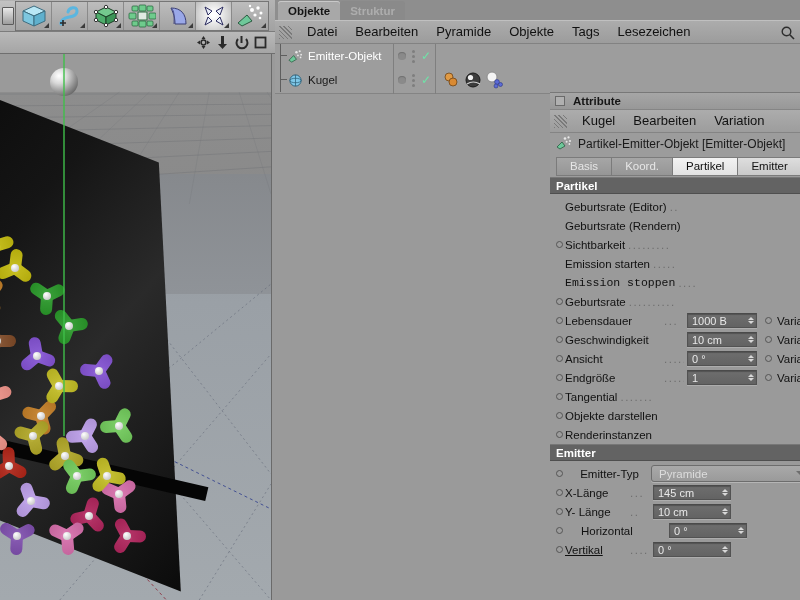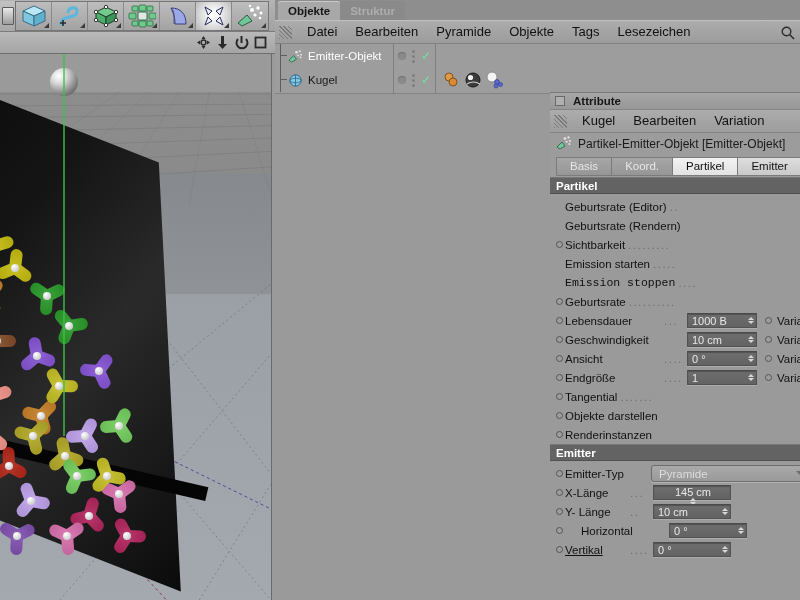--- a/index.html
+++ b/index.html
@@ -779,35 +779,35 @@
             <span class="radio"></span>
             <span class="plabel" style="min-width: 0px;">Renderinstanzen</span>
             <span class="dots" style="min-width: 10px; flex: 1 1 0%;"></span>
           </div>
         </div>
 
       <div class="group-head">Emitter</div>
       <div class="rows" id="rows-emitter">
           <div class="prow">
             <span class="radio"></span>
-            <span class="plabel" style="width: 74px;">Emitter-Typ</span>
+            <span class="plabel" style="width: 74px; text-align: right;">Emitter-Typ</span>
             <span class="dots" style="flex: 0 0 6px;"></span>
             <span style="display: flex; align-items: center; gap: 4px; width: auto; flex: 0 0 auto; margin-left: 0px;">
               <span class="combo" style="width: 160px;">
                 <span class="val">Pyramide</span>
                 <span class="caret"></span>
               </span>
             </span>
           </div>
           <div class="prow">
             <span class="radio"></span>
             <span class="plabel" style="width: 62px;">X-Länge</span>
             <span class="dots" style="flex: 0 0 auto; width: 20px;">...</span>
             <span style="display: flex; align-items: center; gap: 4px; width: 80px; flex: 0 0 auto; margin-left: 0px;">
-              <span class="field" style="width: 78px; flex-direction: column;">
+              <span class="field" style="width: 78px;">
                 <span class="val">145 cm</span>
                 <span class="spin">
                   <span class="u"></span>
                   <span class="d"></span>
                 </span>
               </span>
             </span>
           </div>
           <div class="prow">
             <span class="radio"></span>

